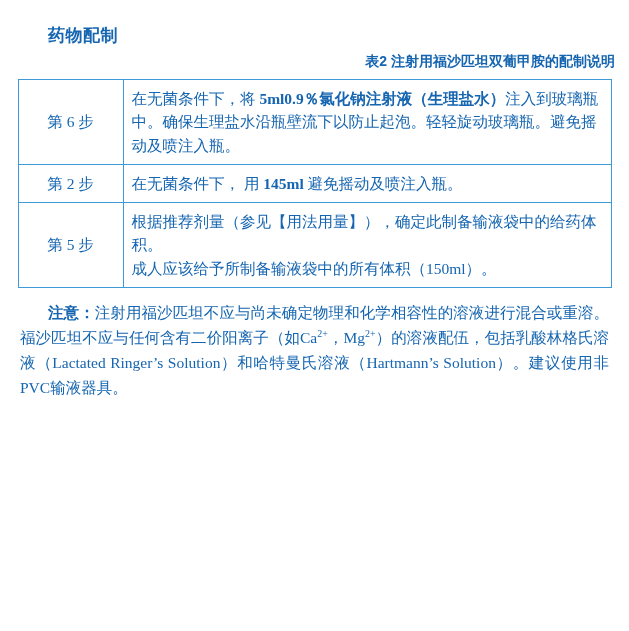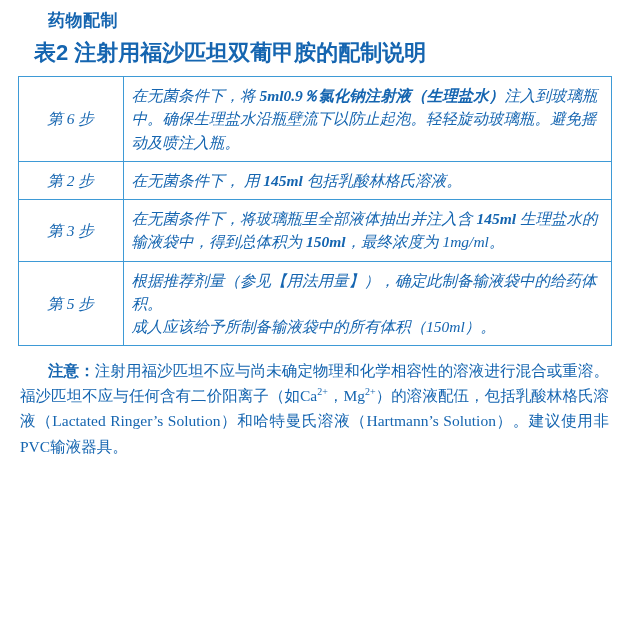--- a/index.html
+++ b/index.html
@@ -12,52 +12,51 @@
     background: #ffffff;
     font-family: "Liberation Serif", serif;
     color: #1a6fc4;
     overflow: hidden;
   }
   .page {
     position: relative;
     width: 629px;
     height: 631px;
     box-sizing: border-box;
-    padding: 5px 14px 0 14px;
+    padding: 20px 14px 0 14px;
   }
   .section-title {
     font-family: "Liberation Sans", sans-serif;
     font-weight: bold;
     font-size: 17px;
     color: #1565b0;
     margin: 4px 0 6px 34px;
     letter-spacing: 0.5px;
   }
   .table-caption {
     font-family: "Liberation Sans", sans-serif;
     font-weight: bold;
-    font-size: 22px;
+    font-size: 14px;
     color: #1565b0;
-    text-align: left;
+    text-align: right;
     margin: 0 0 8px 20px;
   }
   table.recon {
     border-collapse: collapse;
     width: 594px;
     margin: 0 auto;
     table-layout: fixed;
   }
   table.recon td {
     border: 1.5px solid #3e9ad6;
     padding: 7px 8px;
     vertical-align: middle;
     font-size: 15.5px;
     line-height: 1.5;
     color: #1565b0;
-    font-style: italic;
   }
   td.step-col {
     width: 88px;
     text-align: center;
     white-space: nowrap;
     font-size: 15.5px;
   }
   td.desc-col {
     text-align: left;
   }
@@ -104,25 +103,21 @@
   <div class="table-caption">表2 注射用福沙匹坦双葡甲胺的配制说明</div>
 
   <table class="recon">
     <tbody>
       <tr>
         <td class="step-col">第 6 步</td>
         <td class="desc-col"><span>在无菌条件下，将 </span><span class="b">5ml0.9％氯化钠注射液（生理盐水）</span><span>注入到玻璃瓶中。确保生理盐水沿瓶壁流下以防止起泡。轻轻旋动玻璃瓶。避免摇动及喷注入瓶。</span></td>
       </tr>
       <tr>
         <td class="step-col">第 2 步</td>
-        <td class="desc-col"><span>在无菌条件下， 用 </span><span class="b">145ml</span><span> 包括乳酸林格氏溶液。</span></td>
-      </tr>
-      <tr>
-        <td class="step-col">第 3 步</td>
-        <td class="desc-col"><span>在无菌条件下，将玻璃瓶里全部液体抽出并注入含 </span><span class="b">145ml</span><span> 生理盐水的输液袋中，得到总体积为 </span><span class="b">150ml</span><span>，最终浓度为 1mg/ml。</span></td>
+        <td class="desc-col"><span>在无菌条件下， 用 </span><span class="b">145ml</span><span> 避免摇动及喷注入瓶。</span></td>
       </tr>
       <tr>
         <td class="step-col">第 5 步</td>
         <td class="desc-col"><span>根据推荐剂量（参见【用法用量】），确定此制备输液袋中的给药体积。</span><br><span>成人应该给予所制备输液袋中的所有体积（150ml）。</span></td>
       </tr>
     </tbody>
   </table>
 
   <div class="notes">
     <span class="lead">注意：</span><span>注射用福沙匹坦不应与尚未确定物理和化学相容性的溶液进行混合或重溶。福沙匹坦不应与任何含有二价阳离子（如Ca</span><sup>2+</sup><span>，Mg</span><sup>2+</sup><span>）的溶液配伍，包括乳酸林格氏溶液（Lactated Ringer’s Solution）和哈特曼氏溶液（Hartmann’s Solution）。建议使用非PVC输液器具。</span>

